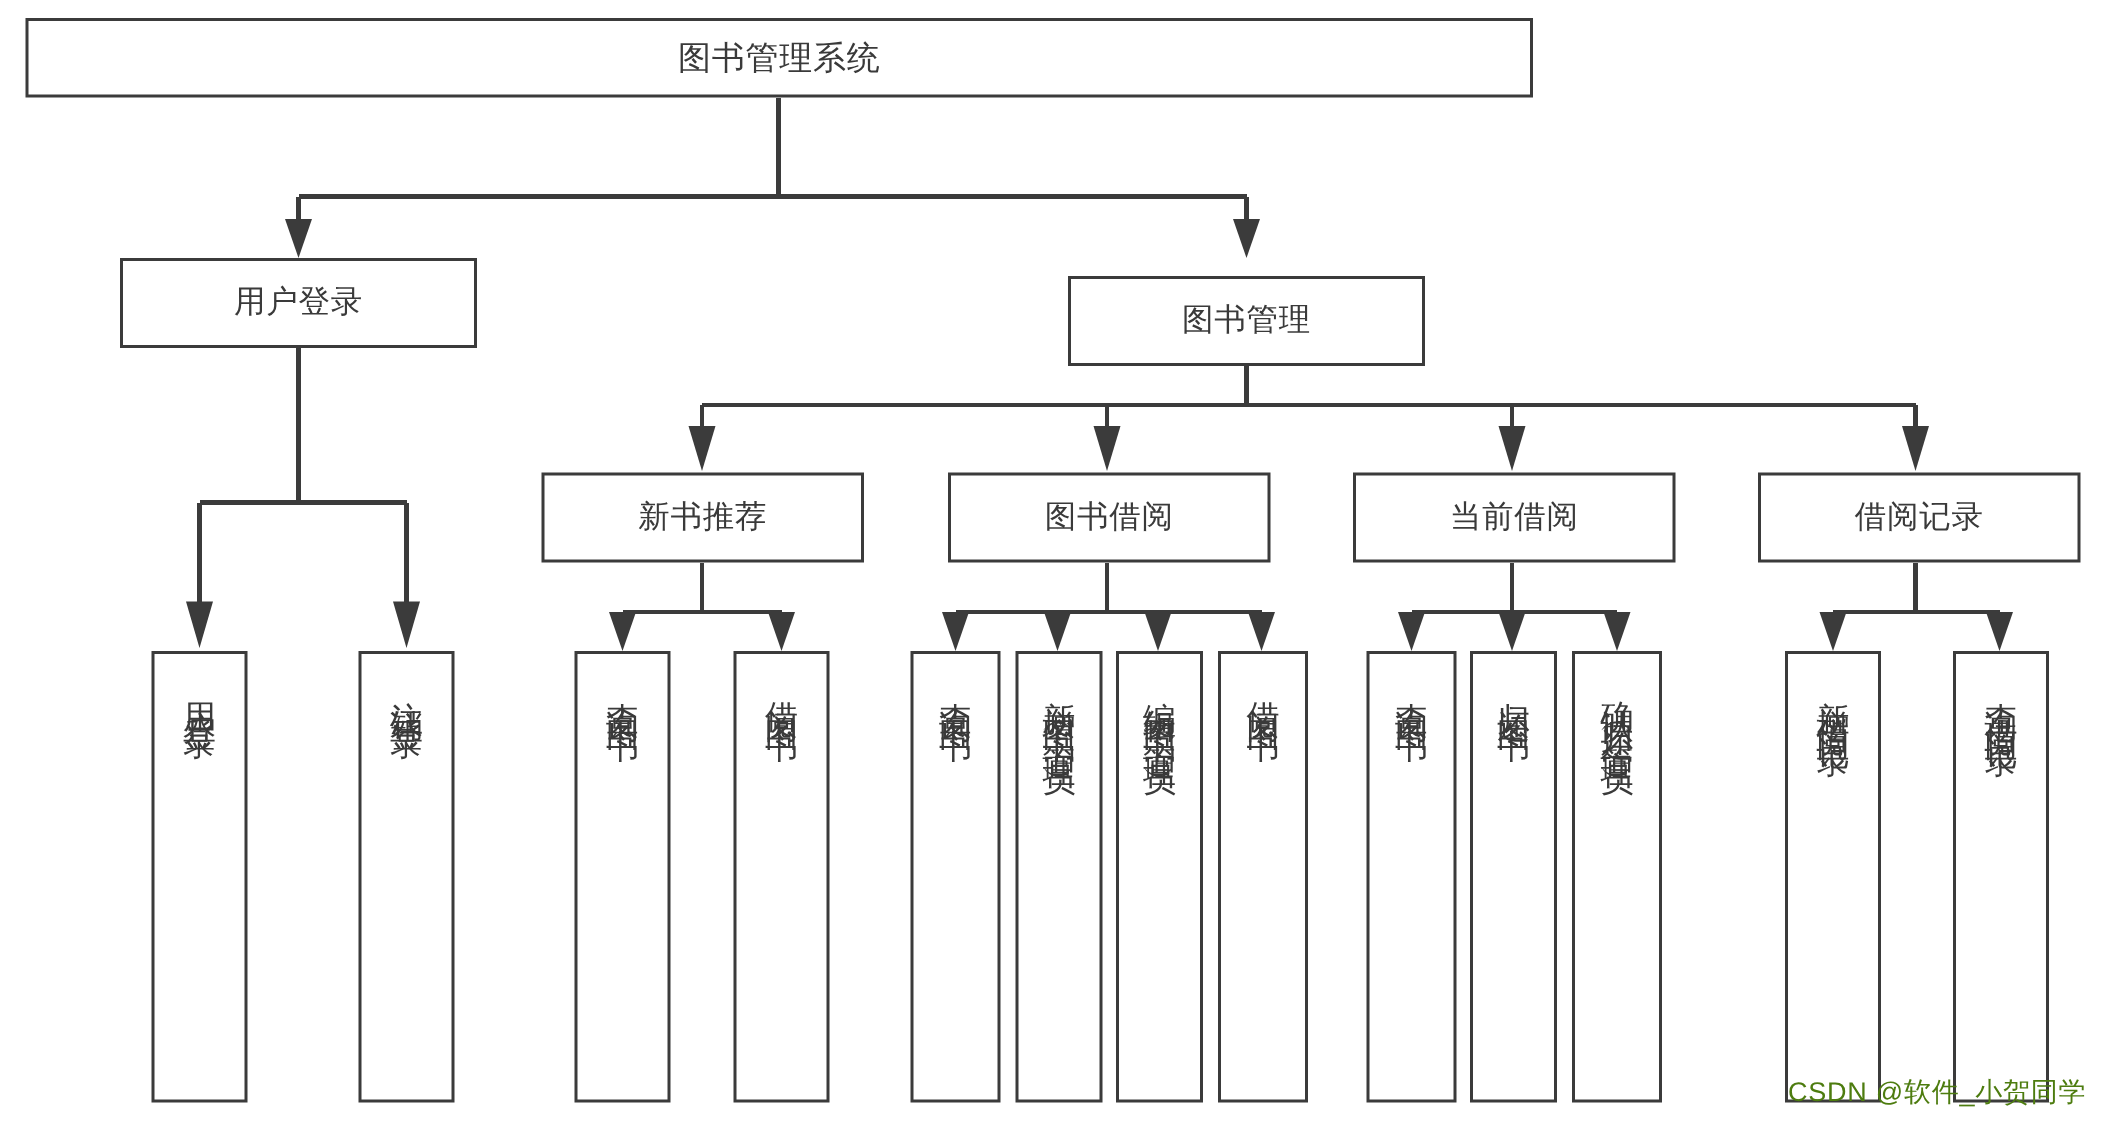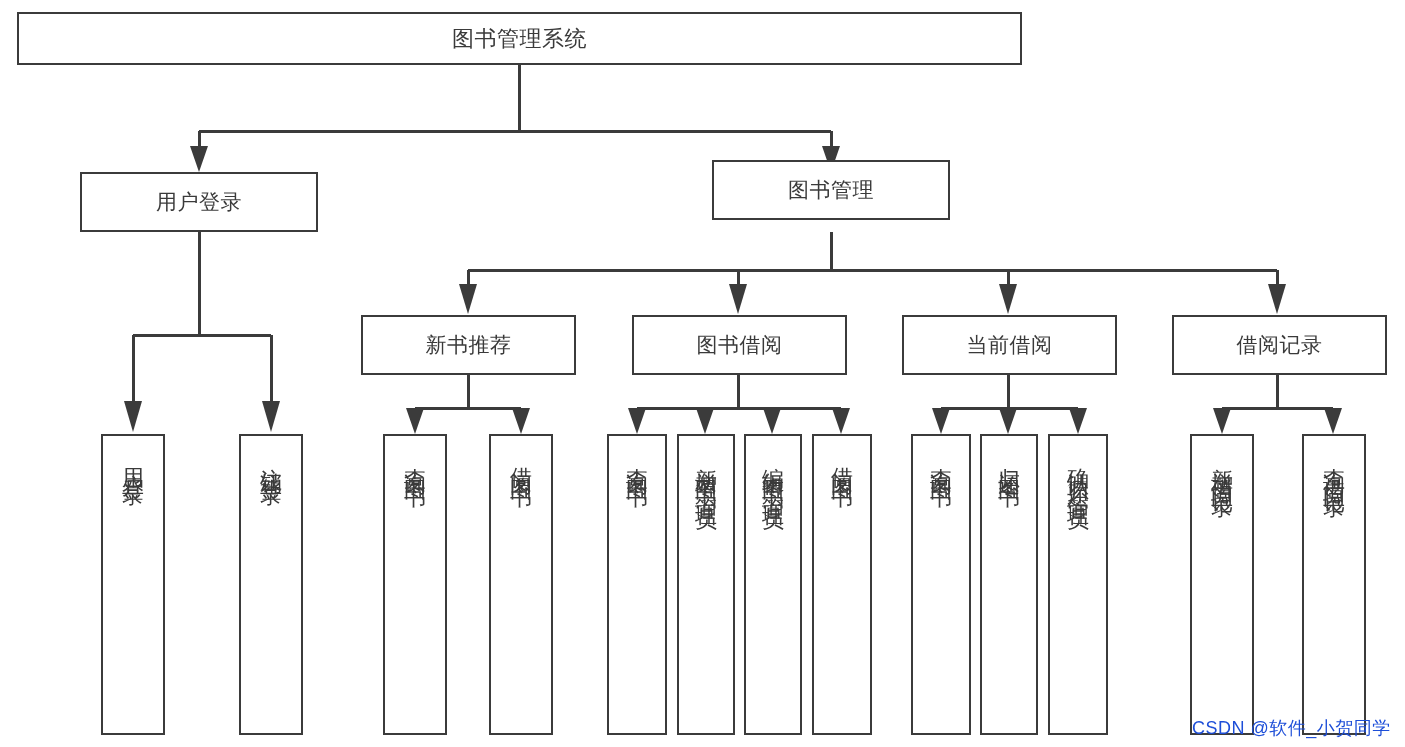--- a/index.html
+++ b/index.html
@@ -62,21 +62,21 @@
     text-orientation: upright;
     font-size: 22px;
     line-height: 1.0;
     letter-spacing: 6px;
     white-space: nowrap;
     color: #3a3a3a;
   }
   .watermark {
     position: absolute;
     font-size: 18px;
-    color: #1d4ed8;
+    color: #4d7c0f;
     white-space: nowrap;
     z-index: 5;
     letter-spacing: 0.5px;
   }
   svg line, svg path, svg polyline {
     shape-rendering: crispEdges;
   }
   .edge-stroke {
     stroke: #3b3b3b;
     stroke-width: 3;
@@ -170,21 +170,21 @@
   </svg>
 
   <div class="node horiz root" style="left:17px; top:12px; width:1005px; height:53px;">
     <span class="node-label">图书管理系统</span>
   </div>
 
   <div class="node horiz" style="left:80px; top:172px; width:238px; height:60px;">
     <span class="node-label">用户登录</span>
   </div>
 
-  <div class="node horiz" style="left:712px; top:160px; width:238px; height:60px;">
+  <div class="node horiz" style="left:712px; top:184px; width:238px; height:60px;">
     <span class="node-label">图书管理</span>
   </div>
 
   <div class="node horiz" style="left:361px; top:315px; width:215px; height:60px;">
     <span class="node-label">新书推荐</span>
   </div>
 
   <div class="node horiz" style="left:632px; top:315px; width:215px; height:60px;">
     <span class="node-label">图书借阅</span>
   </div>

